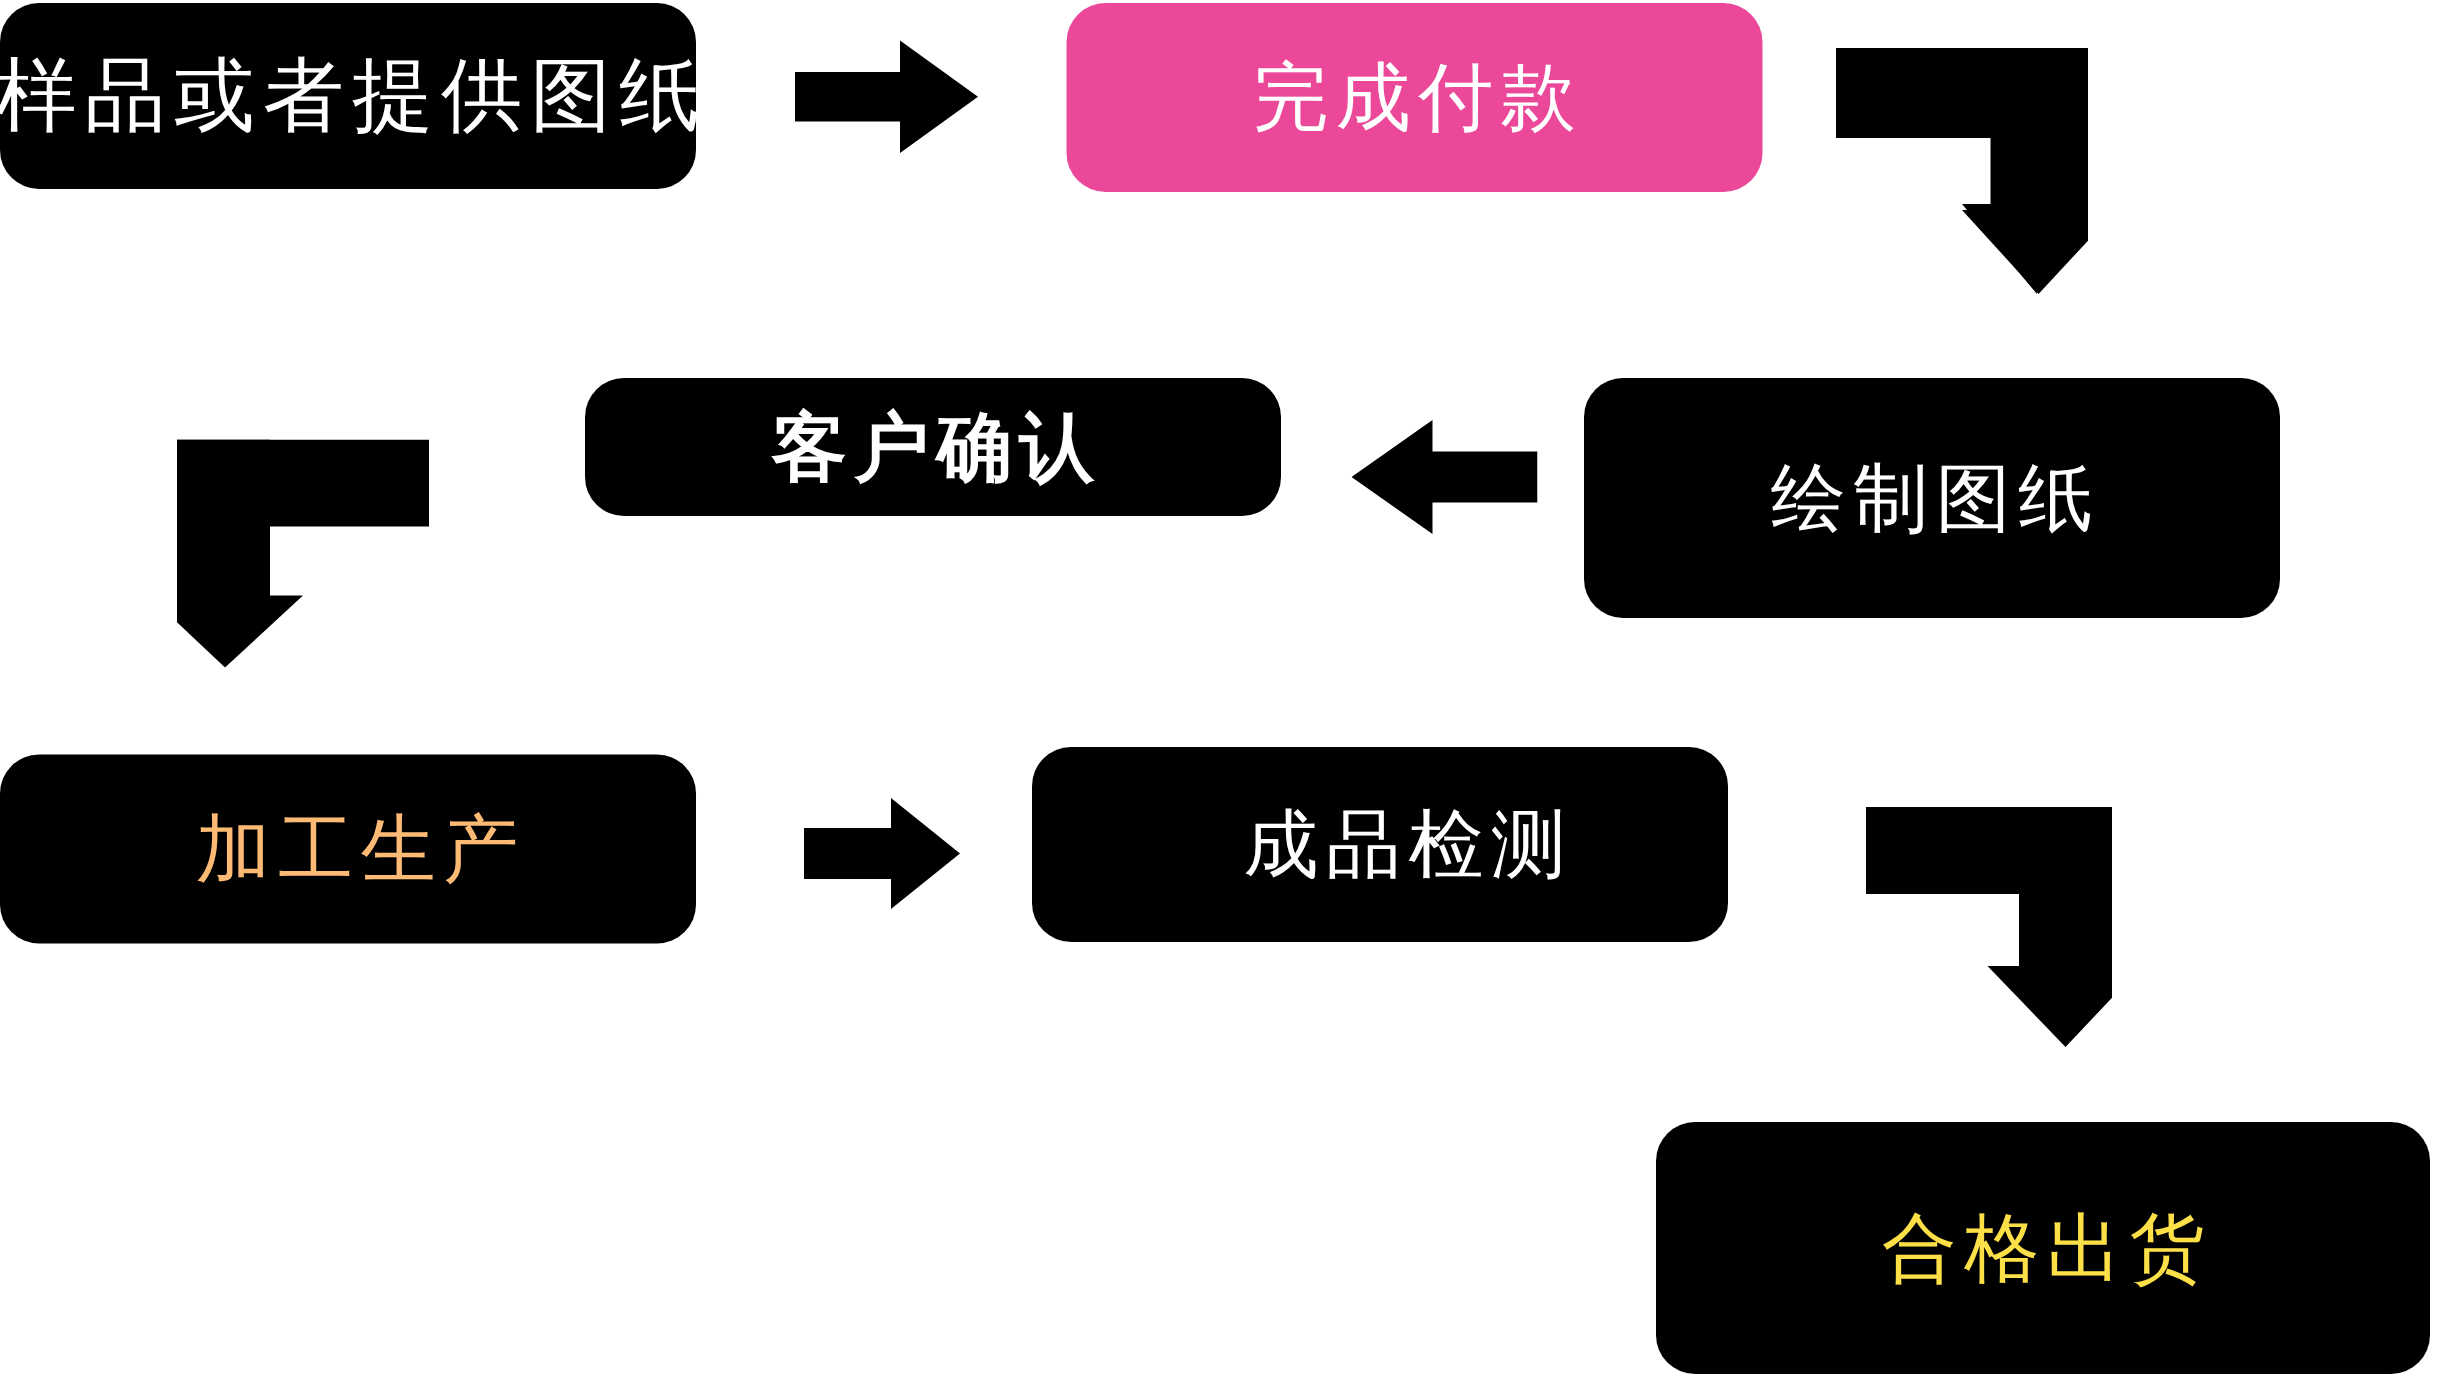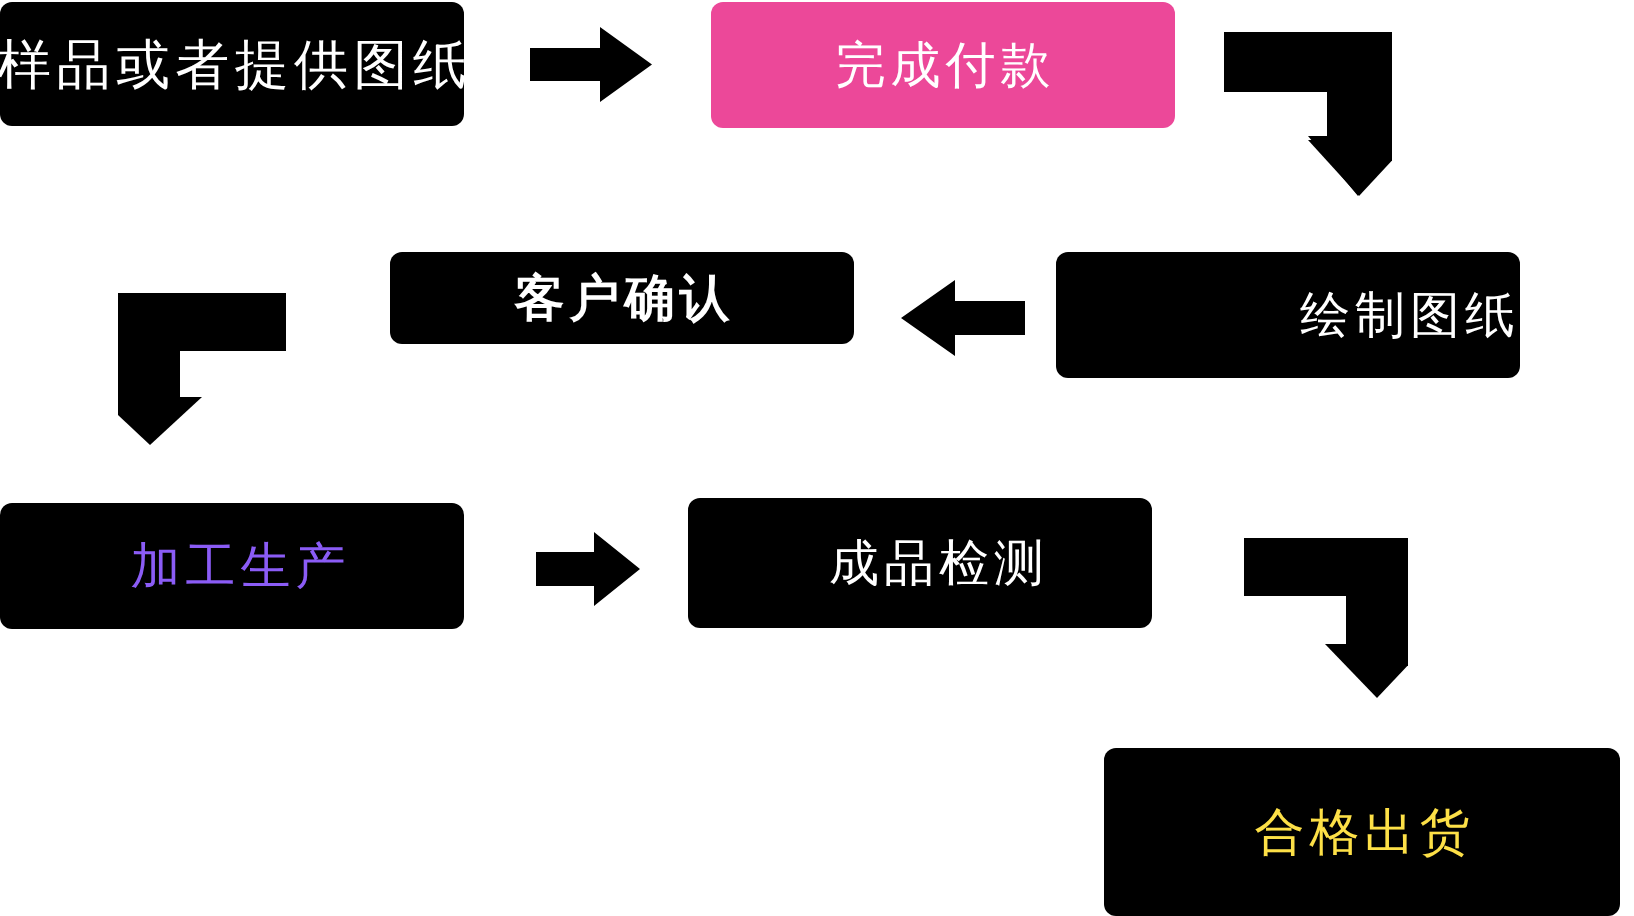--- a/index.html
+++ b/index.html
@@ -14,21 +14,21 @@
     position: relative;
     width: 1634px;
     height: 916px;
     background: #ffffff;
     overflow: hidden;
   }
   .node {
     position: absolute;
     background: #000000;
     color: #ffffff;
-    border-radius: 12px;
+    border-radius: 26px;
     display: flex;
     align-items: center;
     justify-content: center;
     box-sizing: border-box;
     letter-spacing: 0.10em;
     text-indent: 0.10em;
     white-space: nowrap;
     font-weight: 400;
     line-height: 1;
     user-select: none;
@@ -52,29 +52,29 @@
 <div id="canvas" style="background: rgb(255, 255, 255);">
 
   <div class="node" id="node-n1" style="left: 0px; top: 2px; width: 464px; height: 124px; font-size: 54px; background: rgb(0, 0, 0); color: rgb(255, 255, 255);">
     <span>样品或者提供图纸</span>
   </div>
 
   <div class="node" id="node-n2" style="left: 711px; top: 2px; width: 464px; height: 126px; font-size: 50px; background: #ec4899; color: rgb(255, 255, 255);">
     <span>完成付款</span>
   </div>
 
-  <div class="node" id="node-n3" style="left: 1056px; top: 252px; width: 464px; height: 126px; font-size: 50px; background: rgb(0, 0, 0); color: rgb(255, 255, 255); justify-content: flex-end;">
+  <div class="node" id="node-n3" style="left: 1056px; top: 252px; width: 464px; height: 160px; font-size: 50px; background: rgb(0, 0, 0); color: rgb(255, 255, 255);">
     <span>绘制图纸</span>
   </div>
 
   <div class="node" id="node-n4" style="left: 390px; top: 252px; width: 464px; height: 92px; font-size: 50px; background: rgb(0, 0, 0); color: rgb(255, 255, 255); font-weight: bold;">
     <span>客户确认</span>
   </div>
 
-  <div class="node" id="node-n5" style="left: 0px; top: 503px; width: 464px; height: 126px; font-size: 50px; background: rgb(0, 0, 0); color: #8b5cf6; padding-left: 12px;">
+  <div class="node" id="node-n5" style="left: 0px; top: 503px; width: 464px; height: 126px; font-size: 50px; background: rgb(0, 0, 0); color: #fdba74; padding-left: 12px;">
     <span>加工生产</span>
   </div>
 
   <div class="node" id="node-n6" style="left: 688px; top: 498px; width: 464px; height: 130px; font-size: 50px; background: rgb(0, 0, 0); color: rgb(255, 255, 255); padding-left: 33px;">
     <span>成品检测</span>
   </div>
 
   <div class="node" id="node-n7" style="left: 1104px; top: 748px; width: 516px; height: 168px; font-size: 50px; background: rgb(0, 0, 0); color: #fde047;">
     <span>合格出货</span>
   </div>

